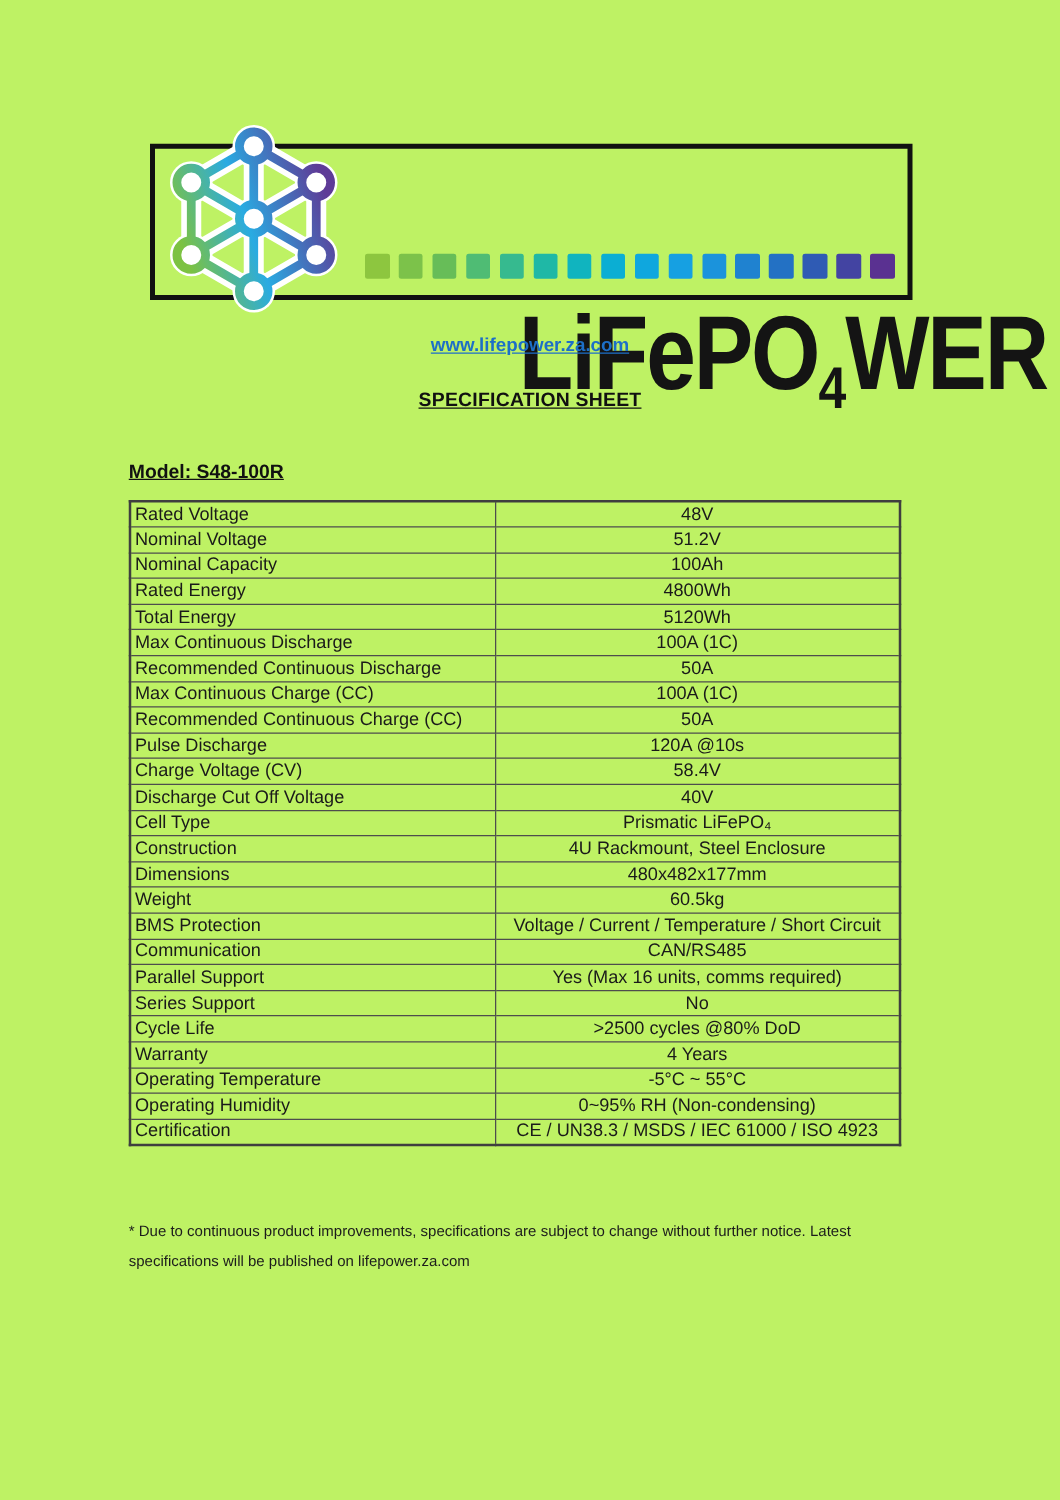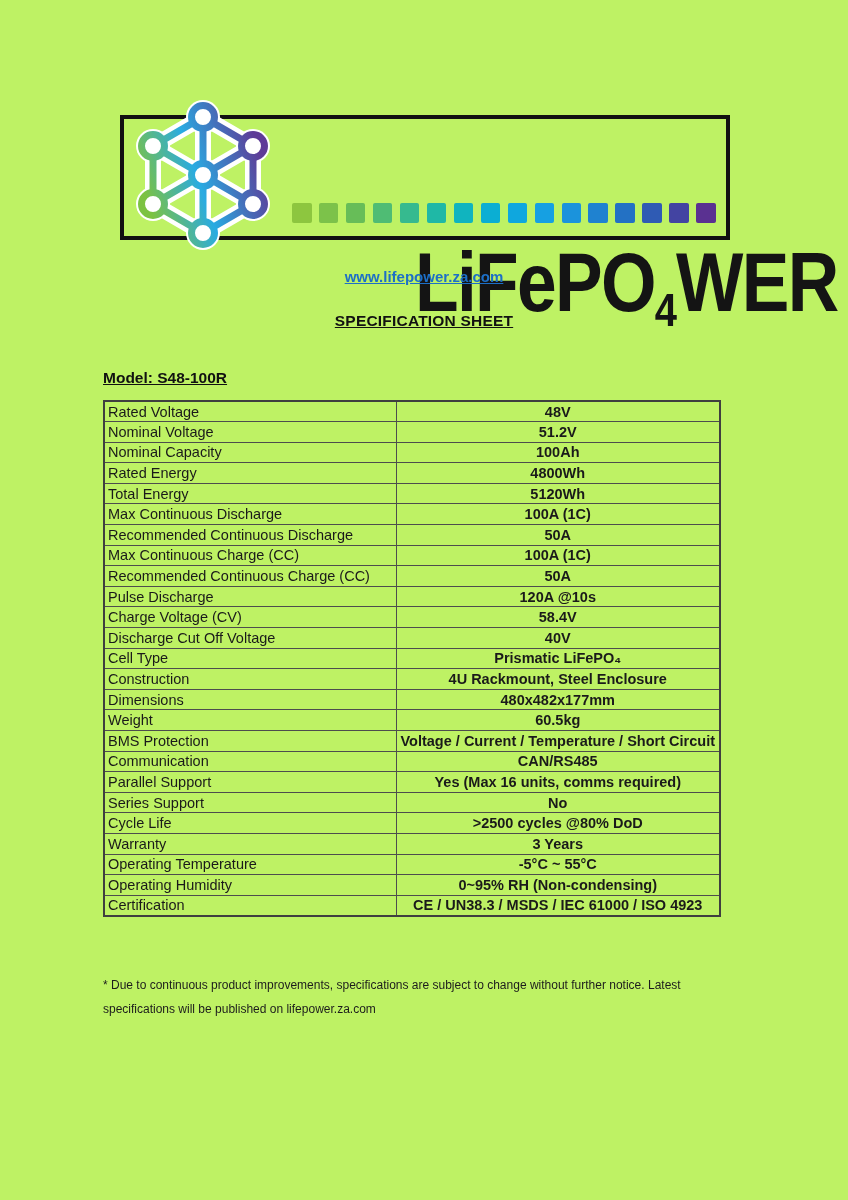--- a/index.html
+++ b/index.html
@@ -48,21 +48,21 @@
   table.spec {
     position:absolute; left:103px; top:400px; width:618px;
     border-collapse:collapse; table-layout:fixed;
     border:2px solid #3f3f3f;
   }
   table.spec td {
     border:1px solid #4d4d4d; height:20.6px; font-size:14.5px; color:#1a1a1a;
     padding:0 3px; overflow:hidden; white-space:nowrap;
   }
   td.label { width:292px; text-align:left; padding-left:7px; }
-  td.value { text-align:center;font-weight:bold; }
+  td.value { text-align:center; }
   
   .footnote {
     position:absolute; left:103px; top:974px; width:648px;
     font-size:12px; line-height:23.5px; color:#1c1c1c;
   }
 </style>
 </head>
 <body>
 
 <div class="page">
@@ -218,21 +218,21 @@
         <tr>
           <td class="label">Series Support</td>
           <td class="value">No</td>
         </tr>
         <tr>
           <td class="label">Cycle Life</td>
           <td class="value">&gt;2500 cycles @80% DoD</td>
         </tr>
         <tr>
           <td class="label">Warranty</td>
-          <td class="value">3 Years</td>
+          <td class="value">4 Years</td>
         </tr>
         <tr>
           <td class="label">Operating Temperature</td>
           <td class="value">-5°C ~ 55°C</td>
         </tr>
         <tr>
           <td class="label">Operating Humidity</td>
           <td class="value">0~95% RH (Non-condensing)</td>
         </tr>
         <tr>

